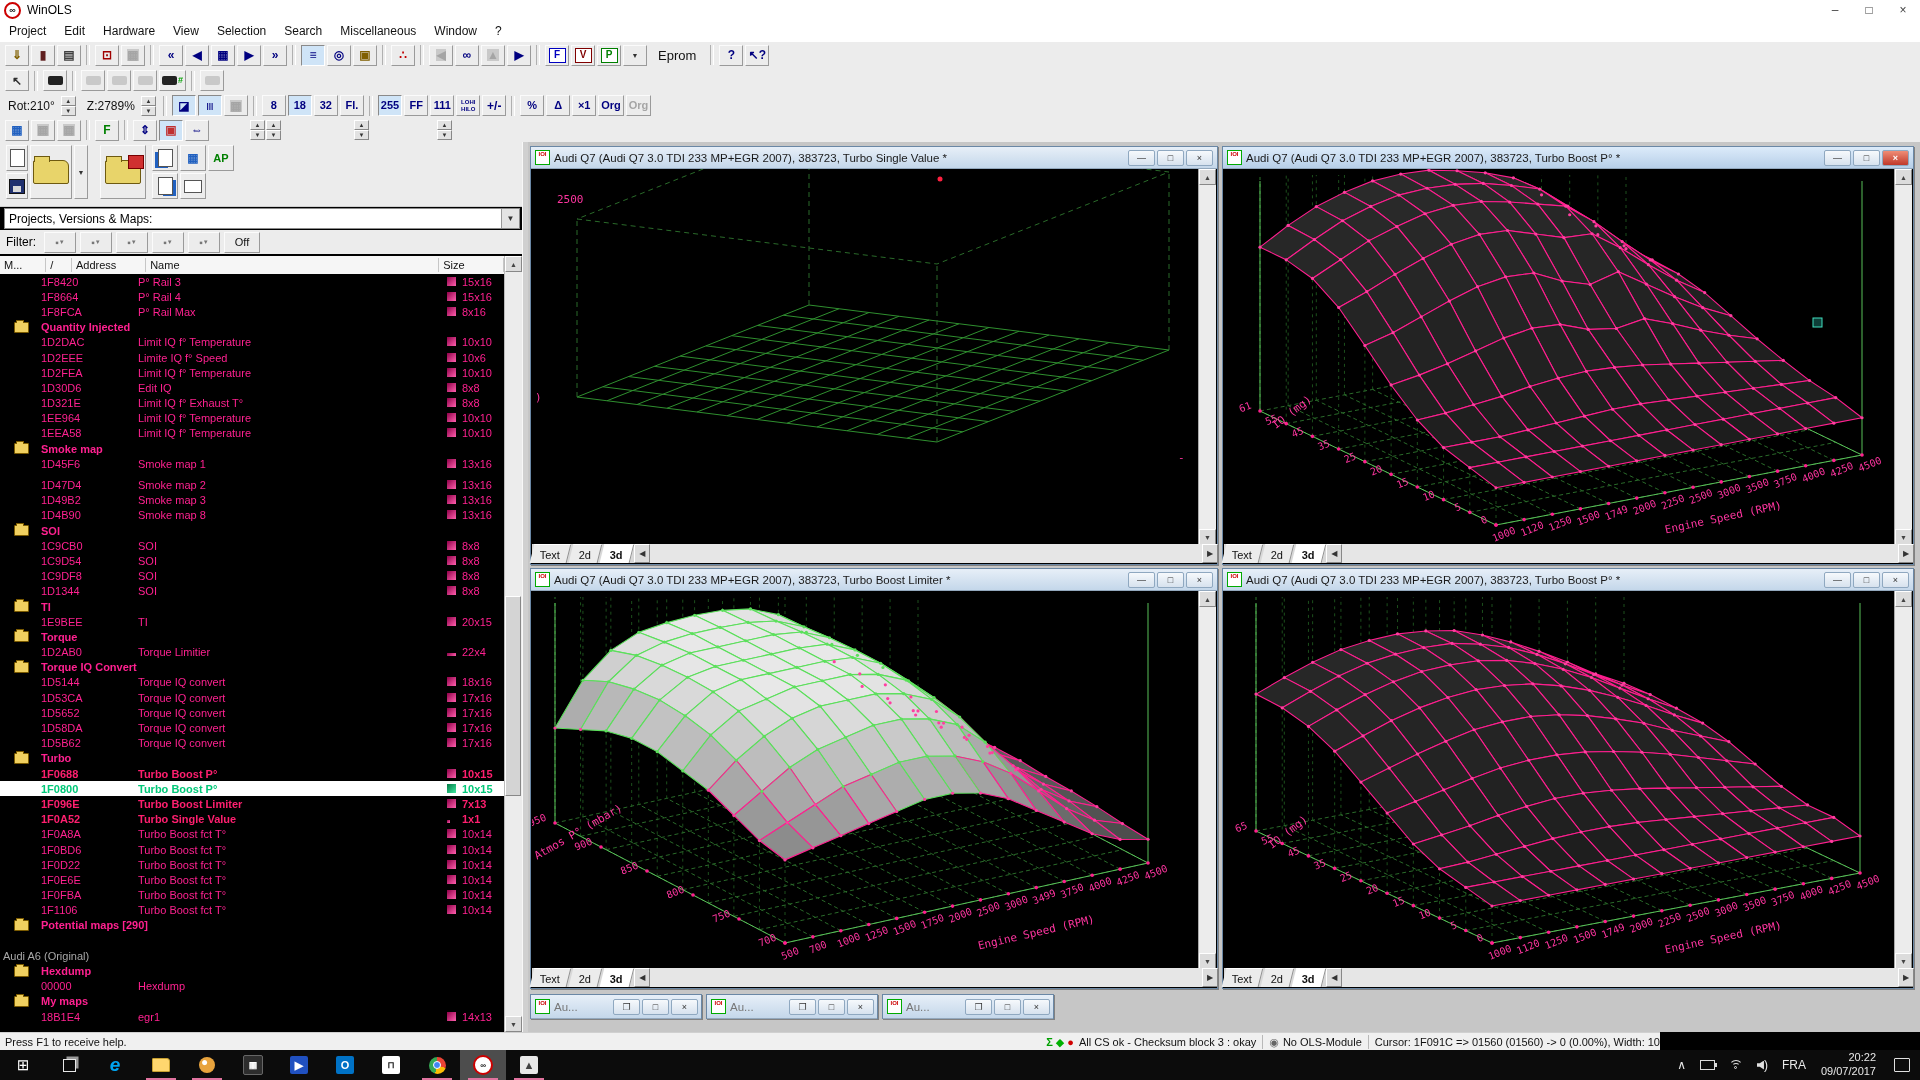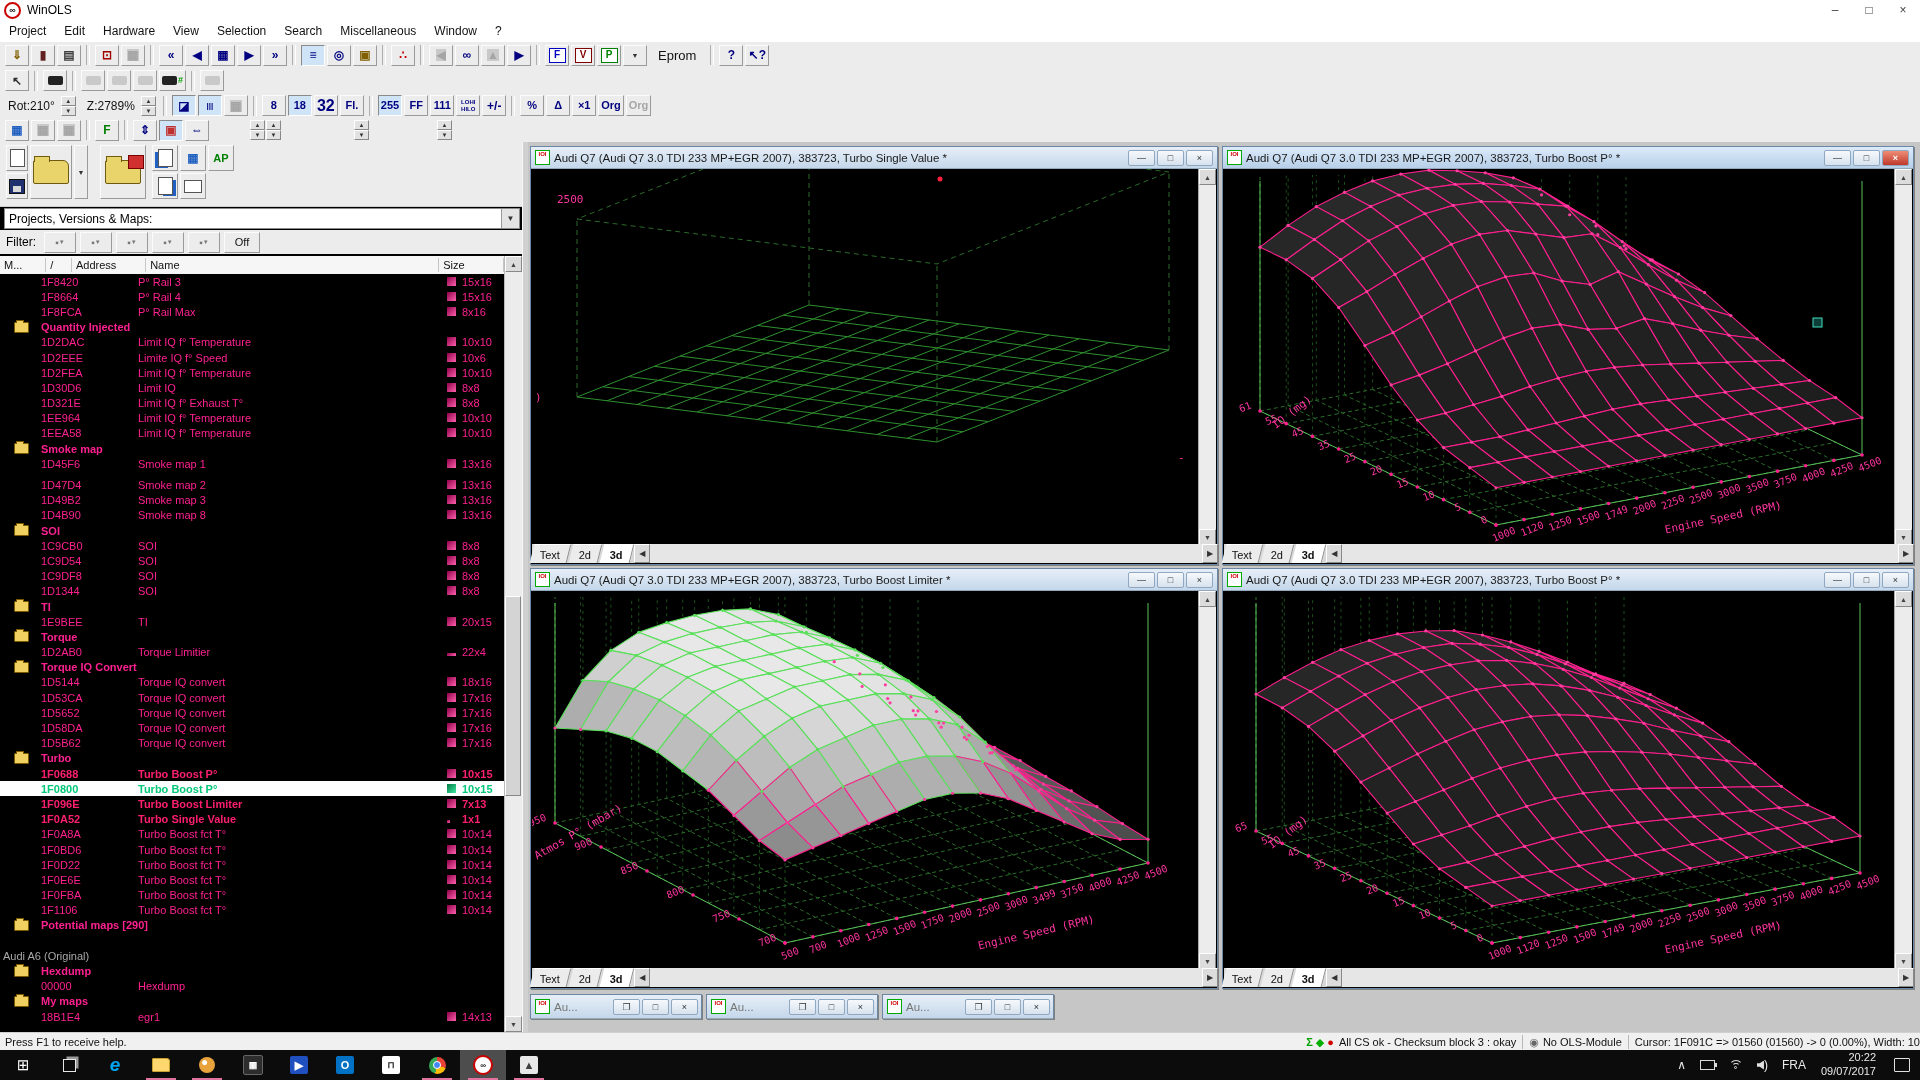--- a/index.html
+++ b/index.html
@@ -88,21 +88,21 @@
   .wcontent{position:absolute;left:1px;top:22px;background:#000;}
   .vscroll{position:absolute;top:22px;width:17px;background:#ececec;border-left:1px solid #aaa;}
   .tabrow{position:absolute;left:1px;bottom:1px;height:19px;background:#d8d8d8;display:flex;align-items:stretch;font-size:11px;}
   .tab{padding:1px 8px 0 8px;background:#ececec;border-right:1px solid #909090;border-top:1px solid #fff;
        display:flex;align-items:center;transform:skewX(-14deg);margin-right:2px;color:#111;}
   .tab.active{background:#fff;font-weight:bold;}
   .tab span{transform:skewX(14deg);}
   .hsbtn{width:16px;background:#dcdcdc;border:1px solid;border-color:#fff #888 #888 #fff;display:flex;align-items:center;justify-content:center;font-size:8px;color:#333;box-sizing:border-box;}
   .htrack{background:#e6e6e6;}
   
-  #statusbar{left:0;top:1032px;width:1920px;height:18px;background:#f0f0f0;border-top:1px solid #d0d0d0;
+  #statusbar{left:0;top:1032px;width:1660px;height:18px;background:#f0f0f0;border-top:1px solid #d0d0d0;
              display:flex;align-items:center;font-size:11px;color:#111;}
   .ssep{width:1px;height:14px;background:#b8b8b8;margin:0 6px;}
   
   #taskbar{left:0;top:1050px;width:1920px;height:30px;background:#0c0c0c;display:flex;align-items:center;color:#e8e8e8;}
   .tb-start{width:46px;height:30px;display:flex;align-items:center;justify-content:center;font-size:15px;color:#fff;}
   #searchbox{width:340px;height:28px;background:#2d2d2d;border:1px solid #4a4a4a;display:flex;align-items:center;margin:0 1px;}
   #searchbox input{background:transparent;border:none;outline:none;color:#c8c8c8;font-size:12px;width:250px;font-family:"Liberation Sans",sans-serif;}
   .ring{width:13px;height:13px;border:2px solid #dcdcdc;border-radius:50%;margin:0 8px;}
   .micic{width:8px;height:12px;border:1.5px solid #cfcfcf;border-radius:4px;margin-left:auto;margin-right:10px;position:relative;}
   .appbtn{width:46px;height:30px;display:flex;align-items:center;justify-content:center;position:relative;}
@@ -275,21 +275,21 @@
     </span>
     <span class="tbtn toggled">
       <span style="color: rgb(0, 0, 128); font-weight: bold; font-size: 8px;">|||</span>
     </span>
     <span class="tbtn disabled">
       <span style="color: rgb(136, 136, 136); font-weight: bold; font-size: 12px;">▦</span>
     </span>
     <span class="tsep"></span>
     <span class="tbtn" style="color: rgb(0, 0, 128); font-weight: bold; font-size: 11px;">8</span>
     <span class="tbtn toggled" style="color: rgb(0, 0, 128); font-weight: bold; font-size: 11px;">18</span>
-    <span class="tbtn" style="color: rgb(0, 0, 128); font-weight: bold; font-size: 16px;">32</span>
+    <span class="tbtn" style="color: rgb(0, 0, 128); font-weight: bold; font-size: 11px;">32</span>
     <span class="tbtn" style="color: rgb(0, 0, 128); font-weight: bold; font-size: 11px;">Fl.</span>
     <span class="tsep"></span>
     <span class="tbtn toggled" style="color: rgb(0, 0, 128); font-weight: bold; font-size: 11px;">255</span>
     <span class="tbtn" style="color: rgb(0, 0, 128); font-weight: bold; font-size: 11px;">FF</span>
     <span class="tbtn" style="color: rgb(0, 0, 128); font-weight: bold; font-size: 11px;">111</span>
     <span class="tbtn" style="font-size: 6px; color: rgb(0, 0, 128); font-weight: bold; white-space: pre; line-height: 1.1;">LOHI
 HILO</span>
     <span class="tbtn" style="color: rgb(0, 0, 128); font-weight: bold;">+/-</span>
     <span class="tsep"></span>
     <span class="tbtn" style="color: rgb(0, 0, 128); font-weight: bold; font-size: 11px;">%</span>
@@ -431,21 +431,21 @@
       <span class="szt">10x6</span>
     </div>
     <div class="mrow" style="position: relative;">
       <span class="addr">1D2FEA</span>
       <span class="nm">Limit IQ f° Temperature</span>
       <span class="szi"><span class="sq"></span></span>
       <span class="szt">10x10</span>
     </div>
     <div class="mrow" style="position: relative;">
       <span class="addr">1D30D6</span>
-      <span class="nm">Limit IQ</span>
+      <span class="nm">Edit IQ</span>
       <span class="szi"><span class="sq"></span></span>
       <span class="szt">8x8</span>
     </div>
     <div class="mrow" style="position: relative;">
       <span class="addr">1D321E</span>
       <span class="nm">Limit IQ f° Exhaust T°</span>
       <span class="szi"><span class="sq"></span></span>
       <span class="szt">8x8</span>
     </div>
     <div class="mrow" style="position: relative;">

